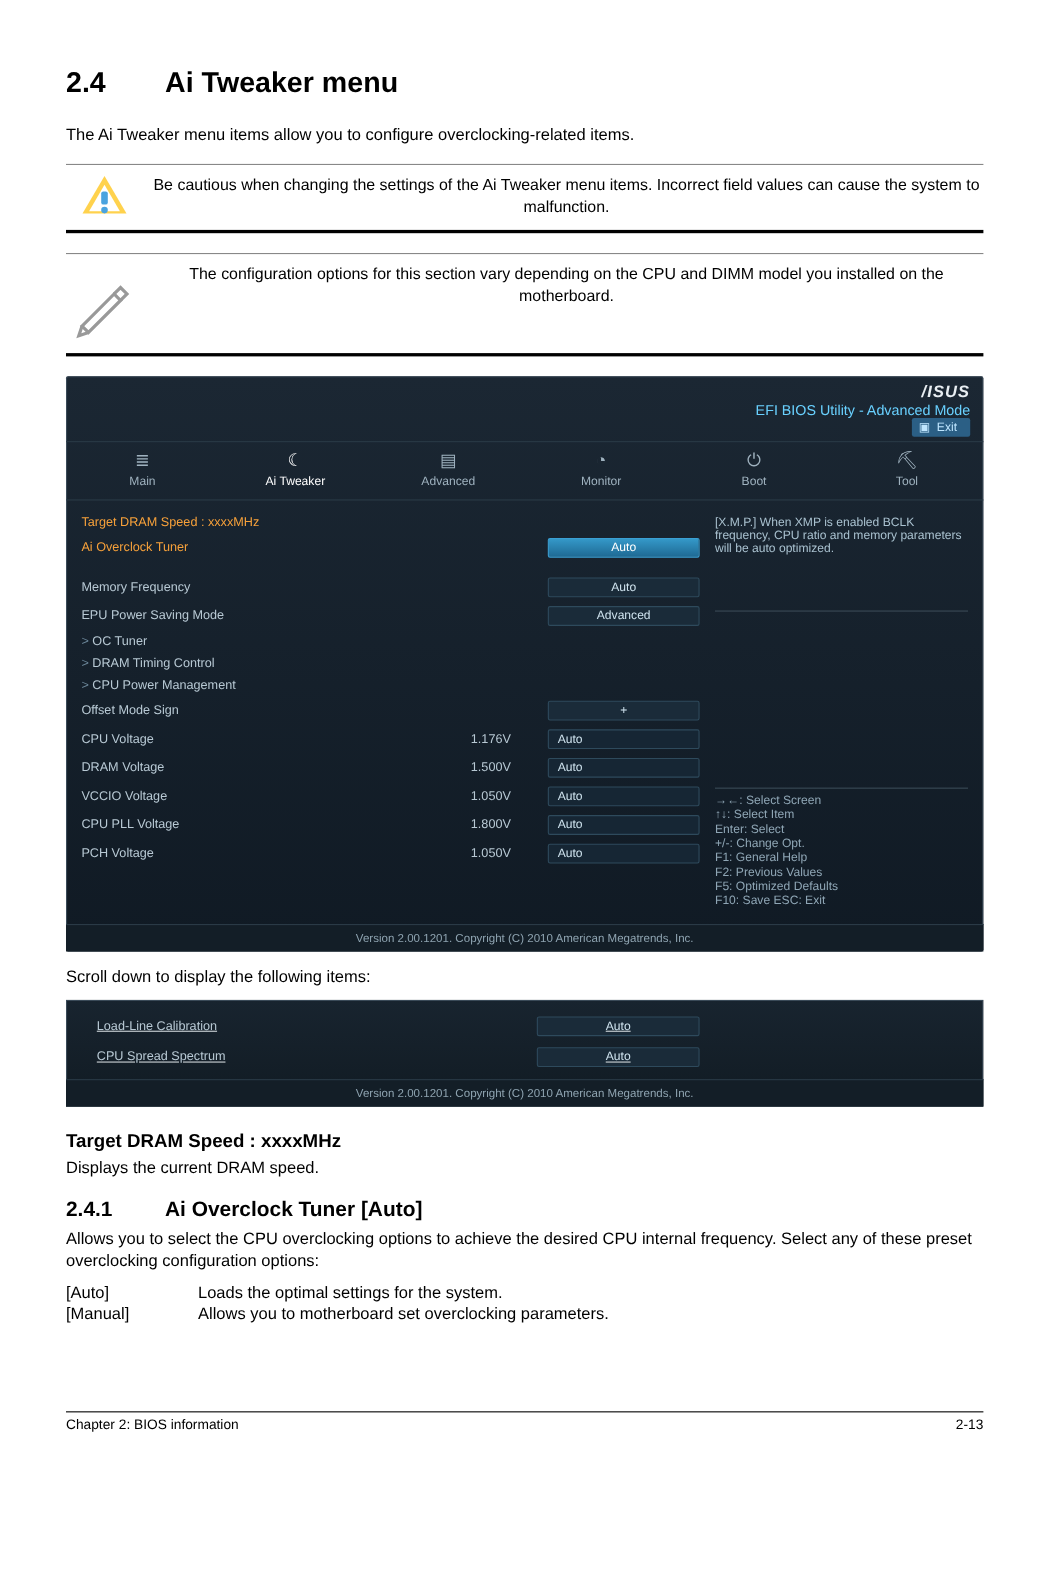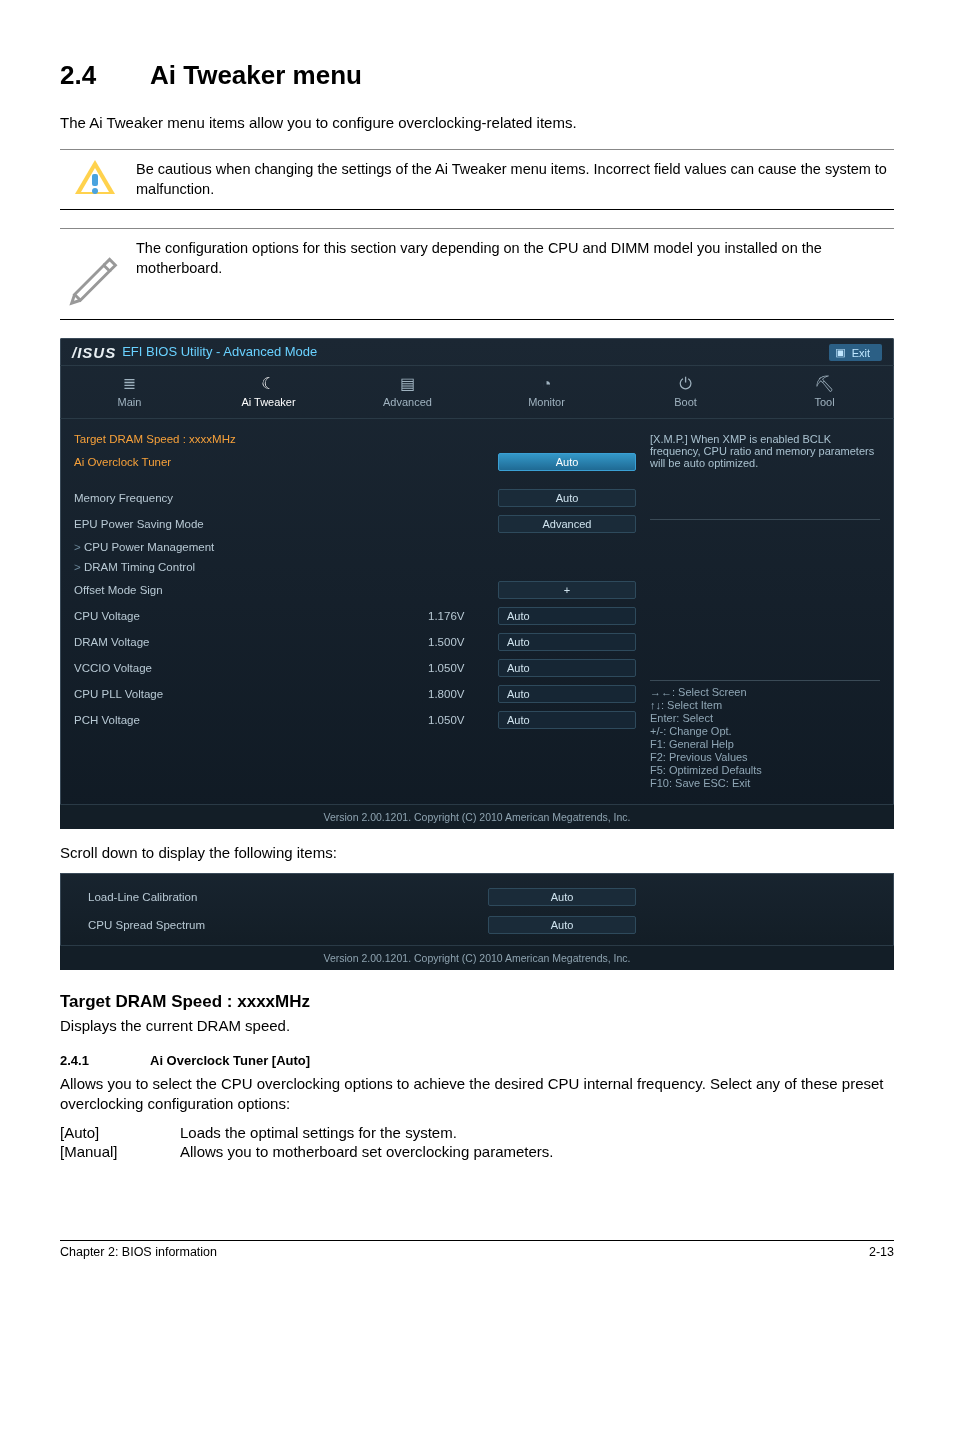--- a/index.html
+++ b/index.html
@@ -20,23 +20,24 @@
   }
   .section-num { display:inline-block; width:90px; }
   p.intro {
     font-size: 15px;
     margin: 8px 0 18px 0;
   }
   .callout {
     display: flex;
     align-items: flex-start;
     border-top: 1px solid #888;
-    border-bottom: 1px solid #000000;
+    border-bottom: 3px solid #000000;
     padding: 10px 0;
     margin: 8px 0 18px 0;
+    text-align: center;
   }
   .callout .icon-cell {
     width: 70px;
     flex: 0 0 70px;
     display:flex;
     justify-content:center;
     align-items:center;
   }
   .callout .text-cell {
     flex: 1;
@@ -81,23 +82,24 @@
   .bios {
     background: linear-gradient(#1b2733, #101a24);
     border-radius: 2px;
     color:#cfd6da;
     font-size:12px;
     box-shadow: 0 0 0 1px #3a4a58 inset;
     margin-top:6px;
   }
   .bios-top {
     display:flex;
-    align-items:flex-start;
+    align-items:flex-end;
     padding:6px 12px 0 12px;
     font-size:13px;
+    flex-direction:column;
   }
   .bios-logo {
     font-weight:bold;
     letter-spacing:1px;
     font-size:15px;
     color:#e8eef2;
     font-style:italic;
   }
   .bios-title { color:#69d1ff; margin-left:6px; font-size:13px;}
   .bios-exit {
@@ -179,32 +181,32 @@
     padding:6px 0;
     background:#131e27;
   }
   .bios2 {
     background: linear-gradient(#18242f,#111b23);
     color:#cfd6da;
     font-size:12px;
     box-shadow:0 0 0 1px #3a4a58 inset;
     margin-top:8px;
   }
-  .bios2 .body2 { padding:10px 28px 6px 28px;}
+  .bios2 .body2 { padding:10px 28px 6px 28px;text-decoration:underline;}
   .bios2 .row { padding:5px 0;}
   .bios2 .valbox{ text-align:center; width:130px;}
 
   h3.subhead {
     font-size:17px;
     font-weight:bold;
     margin:22px 0 4px 0;
   }
   p.body { font-size:15px; margin:4px 0 10px 0; line-height:1.35;}
   h2.subsection {
-    font-size:13px;
+    font-size:19px;
     font-weight:bold;
     margin:16px 0 6px 0;
   }
   .subsection .subnum{ display:inline-block; width:90px;}
   .optline { font-size:15px; margin:2px 0;}
   .optline .optkey{ display:inline-block; width:120px;}
   .footer {
     border-top:1px solid #000;
     margin-top:80px;
     display:flex;
@@ -296,24 +298,27 @@
         <div style="height:10px"></div>
         <div class="row">
           <span class="label">Memory Frequency</span>
           <span class="valbox dark">Auto</span>
         </div>
         <div class="row">
           <span class="label">EPU Power Saving Mode</span>
           <span class="valbox dark">Advanced</span>
         </div>
         <div class="row">
+            <span class="label sub">OC Tuner</span>
+          </div>
+        <div class="row">
+            <span class="label sub">DRAM Timing Control</span>
+          </div>
+        <div class="row">
             <span class="label sub">CPU Power Management</span>
-          </div>
-        <div class="row">
-            <span class="label sub">DRAM Timing Control</span>
           </div>
         <div class="row">
           <span class="label">Offset Mode Sign</span>
           <span class="valbox dark" style="text-align:center">+</span>
         </div>
         <div class="row">
           <span class="label">CPU Voltage</span>
           <span class="cur">1.176V</span>
           <span class="valbox">Auto</span>
         </div>

